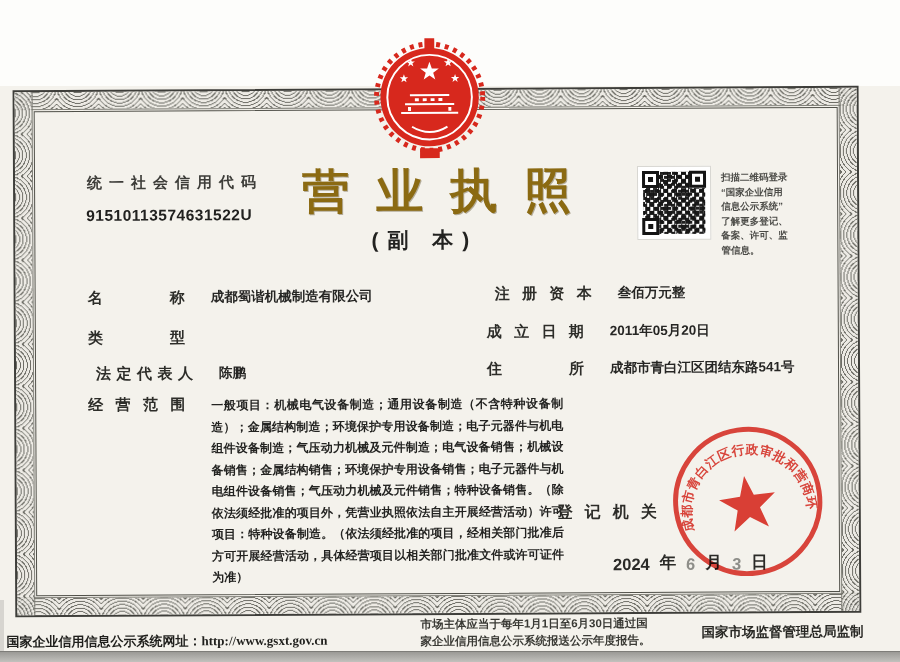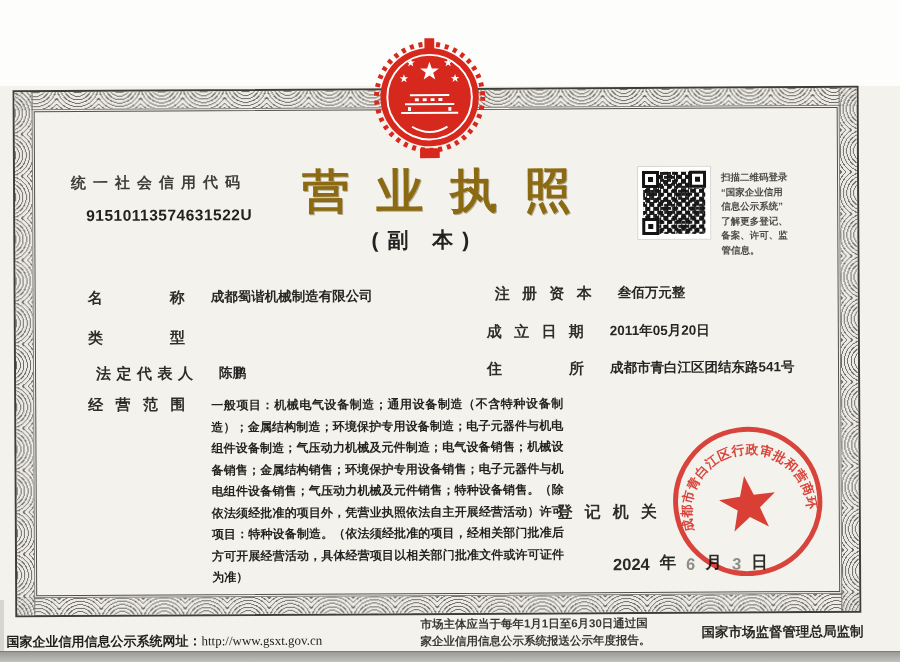--- a/index.html
+++ b/index.html
@@ -26,21 +26,21 @@
                  background-size:18px 42px; border-right:1px solid #6e6e66; }
   .band.right  { top:0; bottom:0; right:0; width:18px;
                  background-image:repeating-radial-gradient(circle at 135% 50%, #55554e 0 1px, rgba(236,234,228,.92) 1px 3.4px);
                  background-size:18px 42px; border-left:1px solid #6e6e66; }
   .frame-inner { position:absolute; inset:19px; border:1.5px solid #51514a; }
 
   
   .emblem { position:absolute; left:372px; top:36px; width:118px; height:130px; z-index:5; }
 
   
-  .credit-label { position:absolute; left:72px; top:172px; font-size:15px; font-weight:700; letter-spacing:7px; color:#3d3d39; }
+  .credit-label { position:absolute; left:88px; top:172px; font-size:15px; font-weight:700; letter-spacing:7px; color:#3d3d39; }
   .credit-code  { position:absolute; left:87px; top:205px; font-size:15.5px; font-weight:600; letter-spacing:.5px; color:#21211f; font-family:Liberation Sans, sans-serif; }
   .title { position:absolute; left:303px; top:160px; font-size:47px; font-weight:800; letter-spacing:27px; color:#8b6a12;
            text-shadow:1px 1px 0 rgba(60,42,0,.35); font-family:"Liberation Serif","DejaVu Serif",serif; white-space:nowrap; }
   .subtitle { position:absolute; left:372px; top:226px; font-size:21px; font-weight:700; letter-spacing:9px; color:#222220; white-space:nowrap; }
 
   
   .qr { position:absolute; left:638px; top:167px; width:74px; height:74px; background:#fff; border:1px solid #d8d7d2; padding:5px; }
   .qr-modules { position:absolute; inset:5px;
       background-image:
         repeating-conic-gradient(rgba(20,20,20,.95) 0% 25%, transparent 0% 50%),
@@ -59,21 +59,21 @@
 
   
   .reg-label { position:absolute; left:556px; top:503px; font-size:16px; font-weight:800; letter-spacing:12px; color:#2c2c28; white-space:nowrap; }
   .seal { position:absolute; left:668px; top:424px; width:158px; height:158px; z-index:6; mix-blend-mode:multiply; opacity:.92; transform:rotate(-8deg); }
   .date-line { position:absolute; left:612px; top:553px; display:flex; align-items:flex-end; font-size:16.5px; font-weight:700; color:#2a2a27; }
   .date-line span { margin-right:10px; }
   .date-line .stamped { color:#8e8e89; font-weight:600; transform:rotate(4deg); }
 
   
   .footer-left { position:absolute; left:5px; top:631px; font-size:13px; font-weight:800; color:#1f1f1c; }
-  .footer-left .url { font-weight:400; font-family:"Liberation Serif","DejaVu Serif",serif;margin-top:32px; }
+  .footer-left .url { font-weight:700; font-family:"Liberation Serif","DejaVu Serif",serif;margin-top:32px; }
   .footer-mid { position:absolute; left:419px; top:616px; width:262px; font-size:11.5px; line-height:17px; font-weight:700; color:#3a3a35; white-space:pre-line; }
   .footer-right { position:absolute; left:700px; top:625px; font-size:13.5px; font-weight:800; color:#282824; }
 </style>
 </head>
 <body>
 
 <div class="photo">
   <div class="doc">
 
     <div class="frame">

